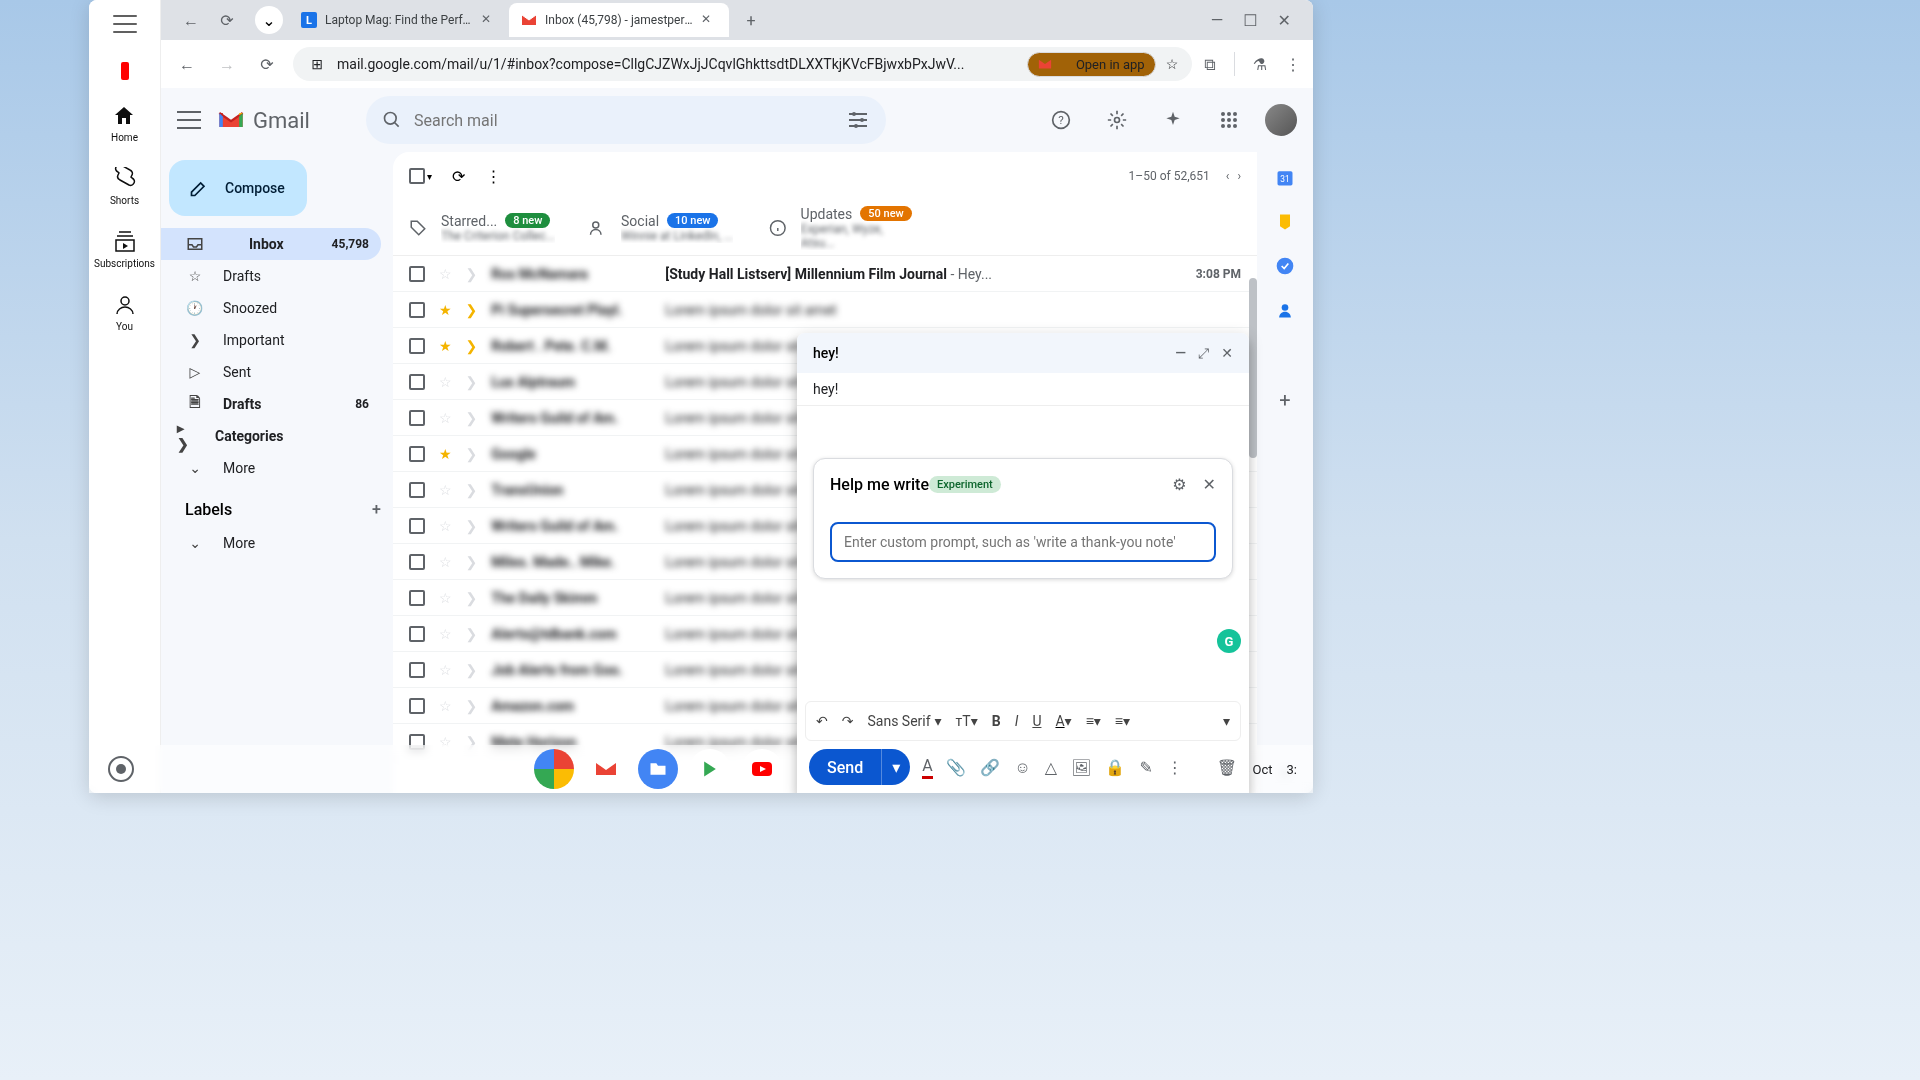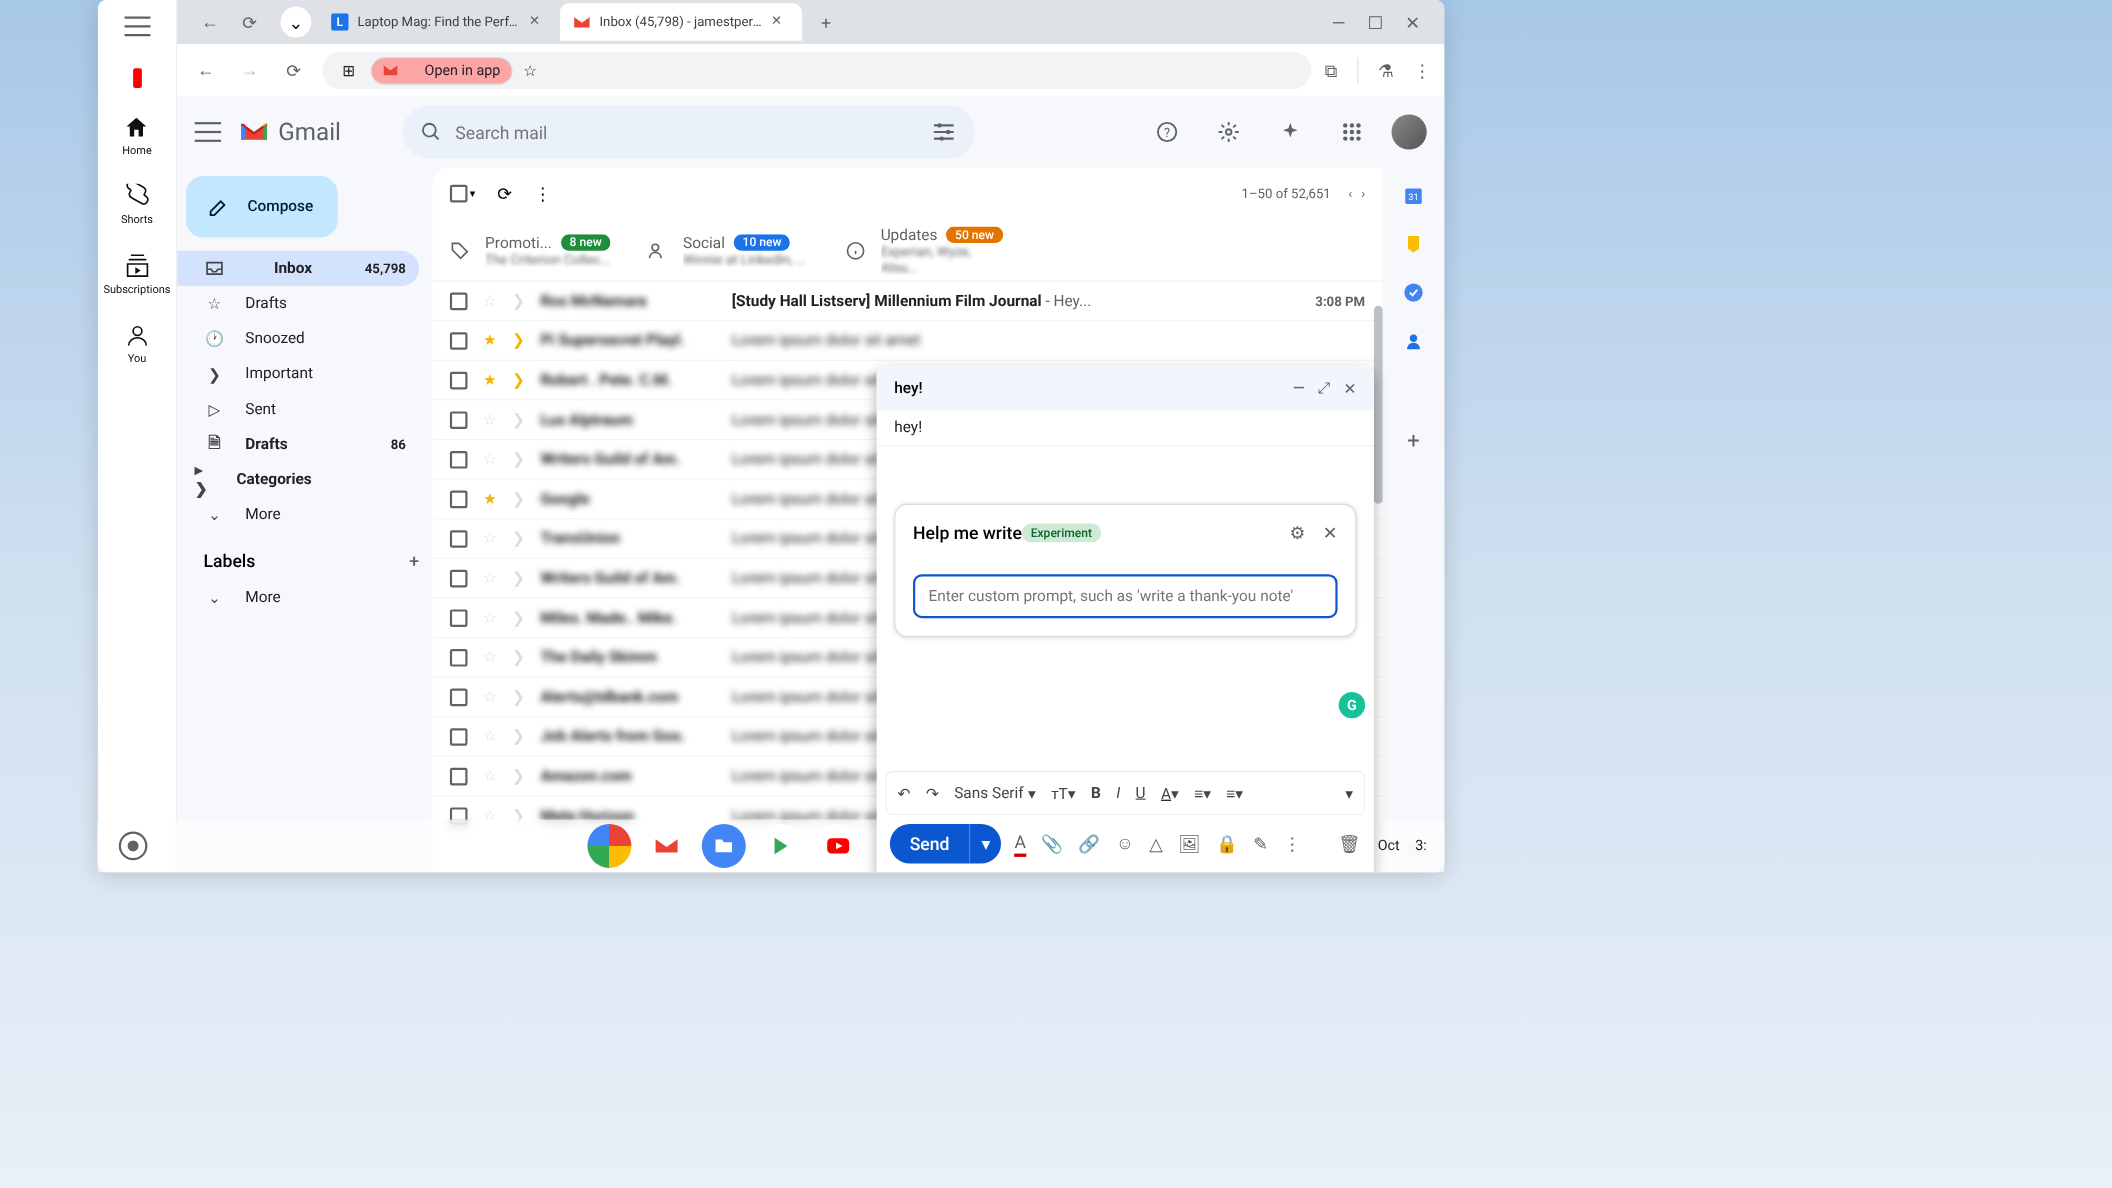--- a/index.html
+++ b/index.html
@@ -30,21 +30,21 @@
 .new-tab { width: 28px; height: 28px; display: flex; align-items: center; justify-content: center; color: #5f6368; cursor: pointer; margin-left: 8px; }
 .window-ctrls { margin-left: auto; display: flex; gap: 20px; padding: 0 14px; color: #5f6368; }
 .window-ctrls span { cursor: pointer; }
 
 
 .chrome-addr { height: 48px; background: #fff; display: flex; align-items: center; padding: 0 12px; gap: 12px; }
 .nav-btn { width: 28px; height: 28px; display: flex; align-items: center; justify-content: center; color: #5f6368; cursor: pointer; }
 .addr-bar { flex: 1; height: 34px; background: #f1f3f4; border-radius: 17px; display: flex; align-items: center; padding: 0 14px; gap: 10px; font-size: 14px; color: #202124; }
 .site-toggle { width: 20px; height: 20px; display: flex; align-items: center; justify-content: center; }
 .addr-url { flex: 1; overflow: hidden; white-space: nowrap; text-overflow: ellipsis; }
-.open-app { background: #fca5a5; border: 1px solid #dadce0; border-radius: 16px; padding: 4px 10px; font-size: 13px; display: flex; align-items: center; gap: 24px; cursor: pointer; }
+.open-app { background: #a16207; border: 1px solid #dadce0; border-radius: 16px; padding: 4px 10px; font-size: 13px; display: flex; align-items: center; gap: 24px; cursor: pointer; }
 .addr-icons { display: flex; gap: 18px; align-items: center; color: #5f6368; }
 .addr-icons > * { cursor: pointer; }
 .divider-v { width: 1px; height: 24px; background: #dadce0; }
 
 
 .gmail { flex: 1; display: flex; flex-direction: column; background: #f6f8fc; overflow: hidden; position: relative; justify-content: space-between; }
 .gmail-header { height: 64px; display: flex; align-items: center; padding: 0 16px; gap: 16px; }
 .gmail-menu { width: 24px; height: 24px; cursor: pointer; display: flex; flex-direction: column; justify-content: space-around; }
 .gmail-menu span { height: 2px; background: #5f6368; }
 .gmail-logo { display: flex; align-items: center; gap: 8px; }
@@ -211,20 +211,21 @@
         <span>✕</span>
       </div>
     </div>
 
     <div class="chrome-addr">
       <div class="nav-btn">←</div>
       <div class="nav-btn" style="opacity:0.4">→</div>
       <div class="nav-btn">⟳</div>
       <div class="addr-bar">
         <span class="site-toggle">⊞</span>
+        <span class="addr-url">mail.google.com/mail/u/1/#inbox?compose=CllgCJZWxJjJCqvlGhkttsdtDLXXTkjKVcFBjwxbPxJwV...</span>
         <div class="open-app">
           <svg width="14" height="14" viewBox="0 0 16 16">
               <path d="M1 3l7 5 7-5v10H1z" fill="#ea4335"></path>
             </svg>
           <span>Open in app</span>
         </div>
         <span>☆</span>
       </div>
       <div class="addr-icons">
         <span>⧉</span>
@@ -373,21 +374,21 @@
             </div>
           </div>
 
           <div class="mail-tabs">
             <div class="mail-tab">
               <svg width="18" height="18" viewBox="0 0 24 24">
                   <path d="M3 3h8l10 10-8 8L3 11z" fill="none" stroke="currentColor" stroke-width="2"></path>
                 </svg>
               <div class="mail-tab-content">
                 <div class="mail-tab-title">
-                    <span>Promoti...</span>
+                    <span>Starred...</span>
                     <span class="badge green">8 new</span>
                   </div>
                 <div class="mail-tab-sub">The Criterion Collec...</div>
               </div>
             </div>
             <div class="mail-tab">
               <svg width="18" height="18" viewBox="0 0 24 24">
                   <circle cx="9" cy="8" r="4" fill="none" stroke="currentColor" stroke-width="2"></circle>
                   <path d="M2 21c0-4 3-7 7-7s7 3 7 7" fill="none" stroke="currentColor" stroke-width="2"></path>
                 </svg>

